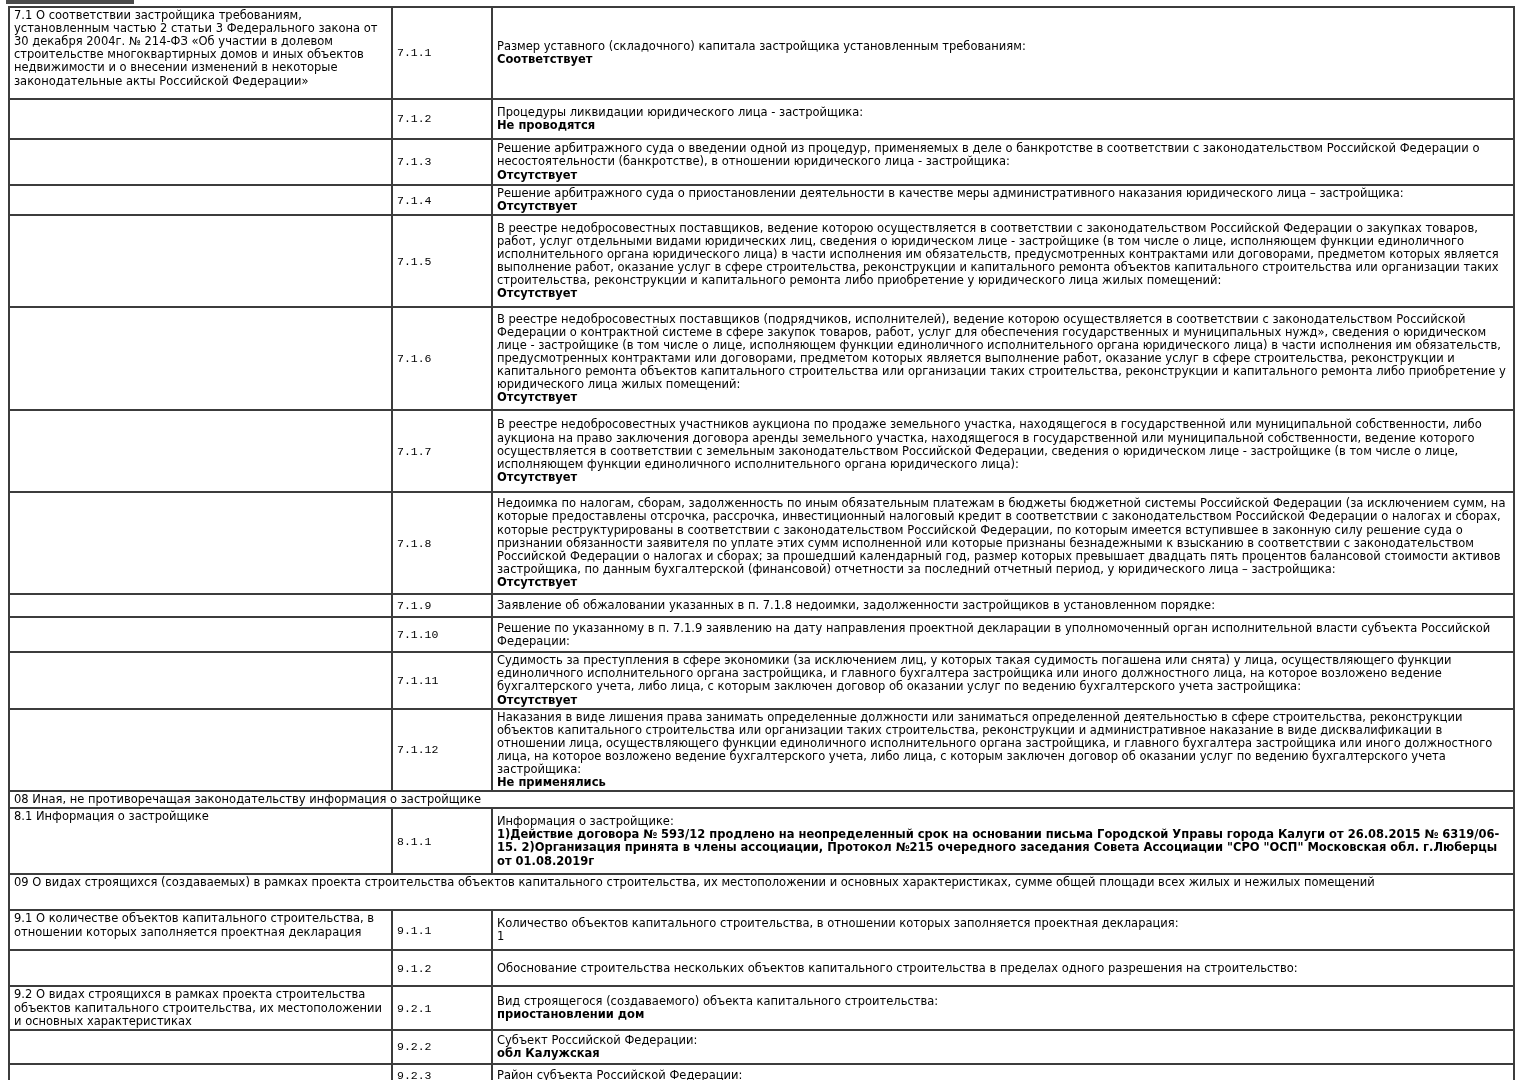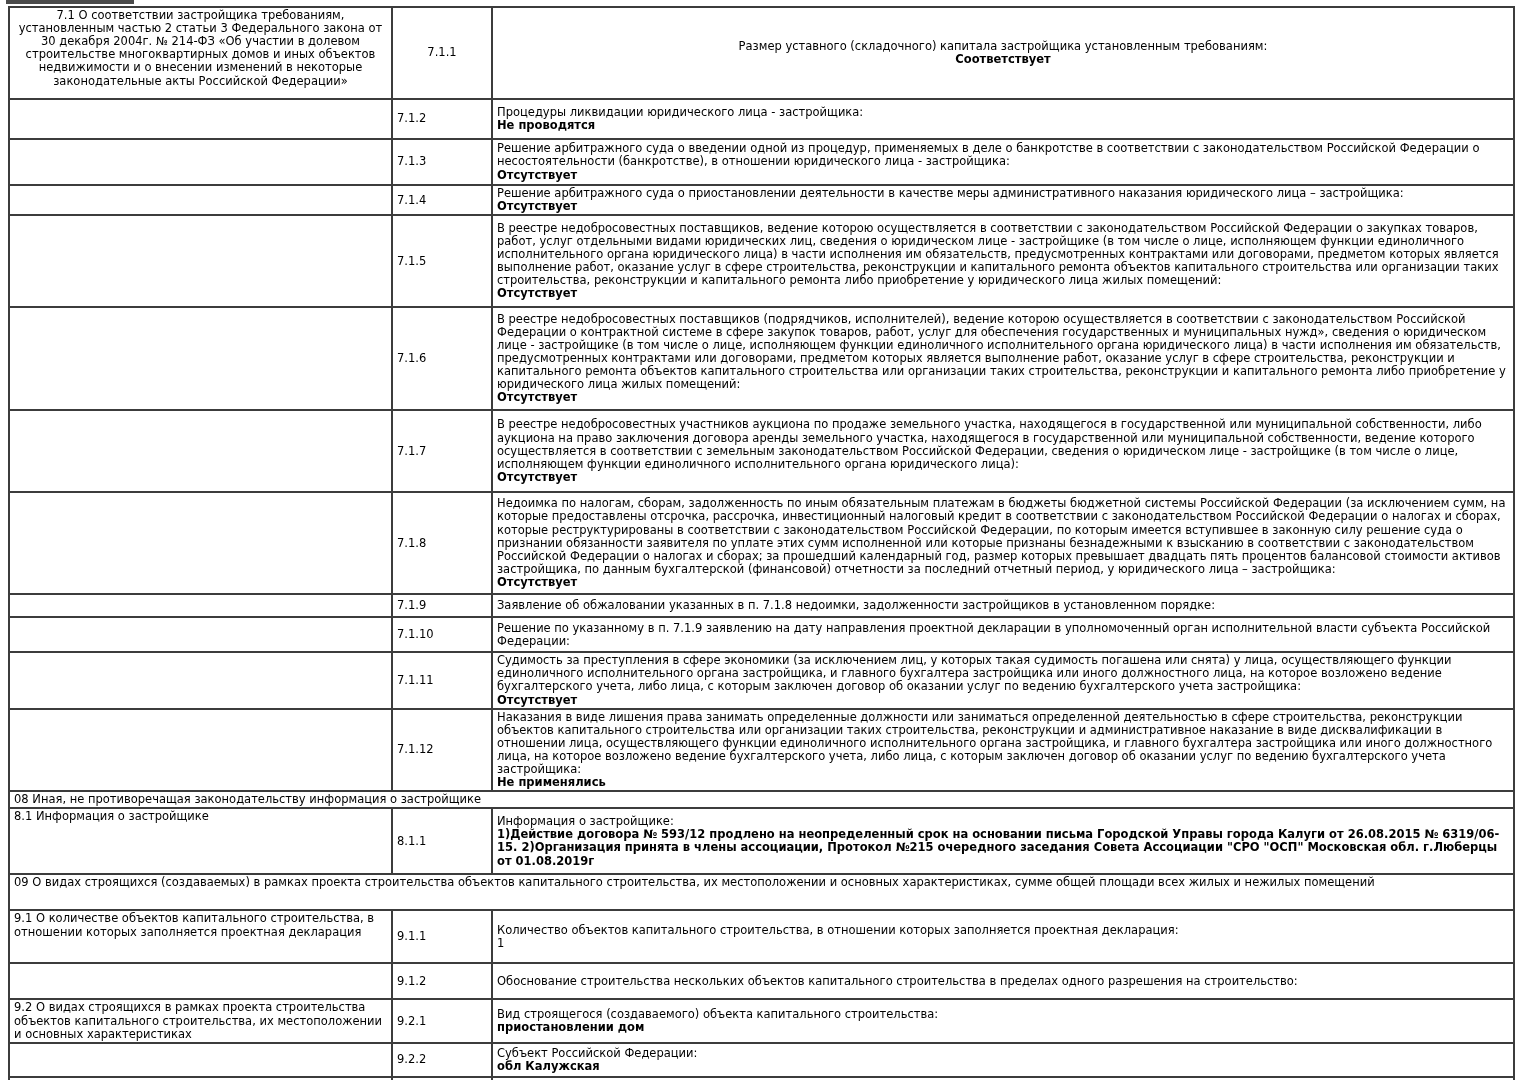--- a/index.html
+++ b/index.html
@@ -32,38 +32,38 @@
     width: 1505px;
     margin: 6px 0 0 8px;
     background: #ffffff;
   }
   table.doc-table td {
     border: 2px solid #3c3c3c;
     padding: 1px 4px;
     word-wrap: break-word;
   }
   td.left-cell   { vertical-align: top; }
-  td.num-cell    { vertical-align: middle; }
+  td.num-cell    { vertical-align: middle; font-family: Liberation Mono, monospace; }
   td.content-cell{ vertical-align: middle; }
   td.section-cell{ vertical-align: top; padding: 0 4px 1px 4px; }
   .content-value.bold { font-weight: bold; }
 </style>
 </head>
 <body>
 
 <div id="page">
   <div class="page-fragment"></div>
   <table class="doc-table">
     <colgroup>
       <col style="width:383px">
       <col style="width:100px">
       <col style="width:1022px">
     </colgroup>
     <tbody id="table-body">
-        <tr style="height: 92px; text-align: center;">
+        <tr style="height: 92px;">
           <td class="left-cell">7.1 О соответствии застройщика требованиям, установленным частью 2 статьи 3 Федерального закона от 30 декабря 2004г. № 214-ФЗ «Об участии в долевом строительстве многоквартирных домов и иных объектов недвижимости и о внесении изменений в некоторые законодательные акты Российской Федерации»</td>
           <td class="num-cell">7.1.1</td>
           <td class="content-cell">
             <div class="content-label">Размер уставного (складочного) капитала застройщика установленным требованиям:</div>
             <div class="content-value bold">Соответствует</div>
           </td>
         </tr>
         <tr style="height: 40px;">
           <td class="left-cell"></td>
           <td class="num-cell">7.1.2</td>
@@ -157,21 +157,21 @@
           <td class="left-cell">8.1 Информация о застройщике</td>
           <td class="num-cell">8.1.1</td>
           <td class="content-cell">
             <div class="content-label">Информация о застройщике:</div>
             <div class="content-value bold">1)Действие договора № 593/12 продлено на неопределенный срок на основании письма Городской Управы города Калуги от 26.08.2015 № 6319/06-15. 2)Организация принята в члены ассоциации, Протокол №215 очередного заседания Совета Ассоциации "СРО "ОСП" Московская обл. г.Люберцы от 01.08.2019г</div>
           </td>
         </tr>
         <tr style="height: 36px;">
           <td colspan="3" class="section-cell">09 О видах строящихся (создаваемых) в рамках проекта строительства объектов капитального строительства, их местоположении и основных характеристиках, сумме общей площади всех жилых и нежилых помещений</td>
         </tr>
-        <tr style="height: 53px; padding-left: 20px;">
+        <tr style="height: 40px; padding-left: 20px;">
           <td class="left-cell">9.1 О количестве объектов капитального строительства, в отношении которых заполняется проектная декларация</td>
           <td class="num-cell">9.1.1</td>
           <td class="content-cell">
             <div class="content-label">Количество объектов капитального строительства, в отношении которых заполняется проектная декларация:</div>
             <div class="content-value">1</div>
           </td>
         </tr>
         <tr style="height: 36px;">
           <td class="left-cell"></td>
           <td class="num-cell">9.1.2</td>

